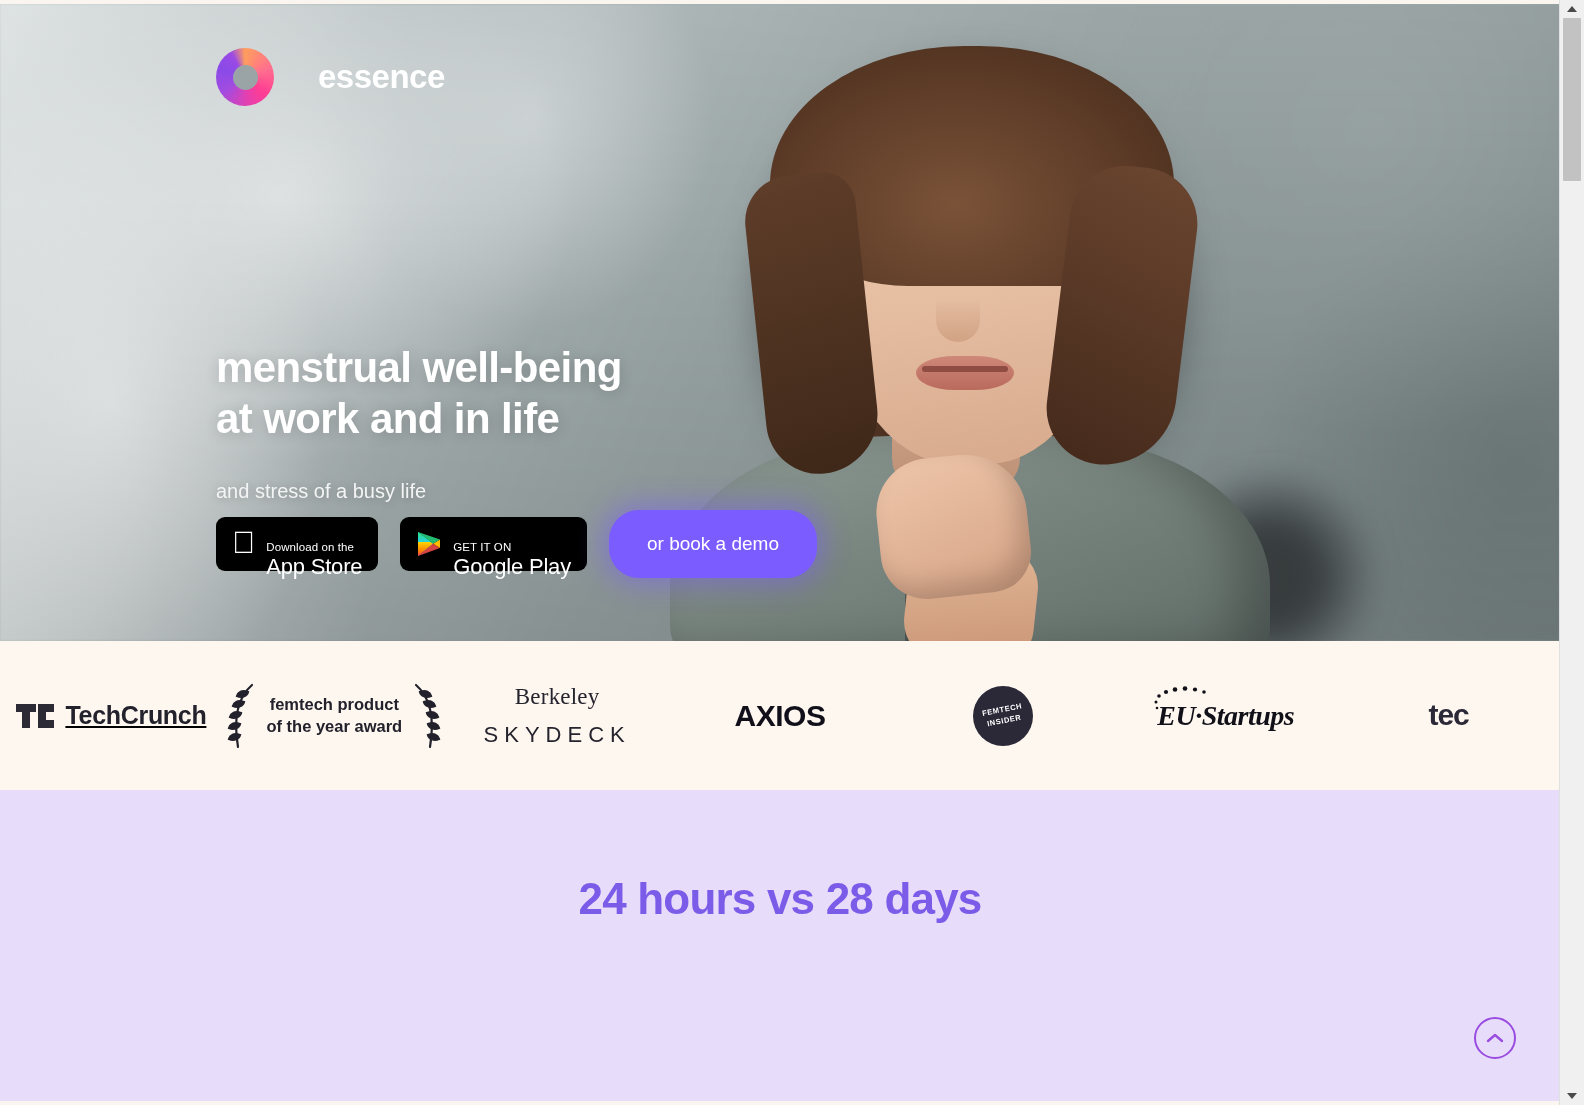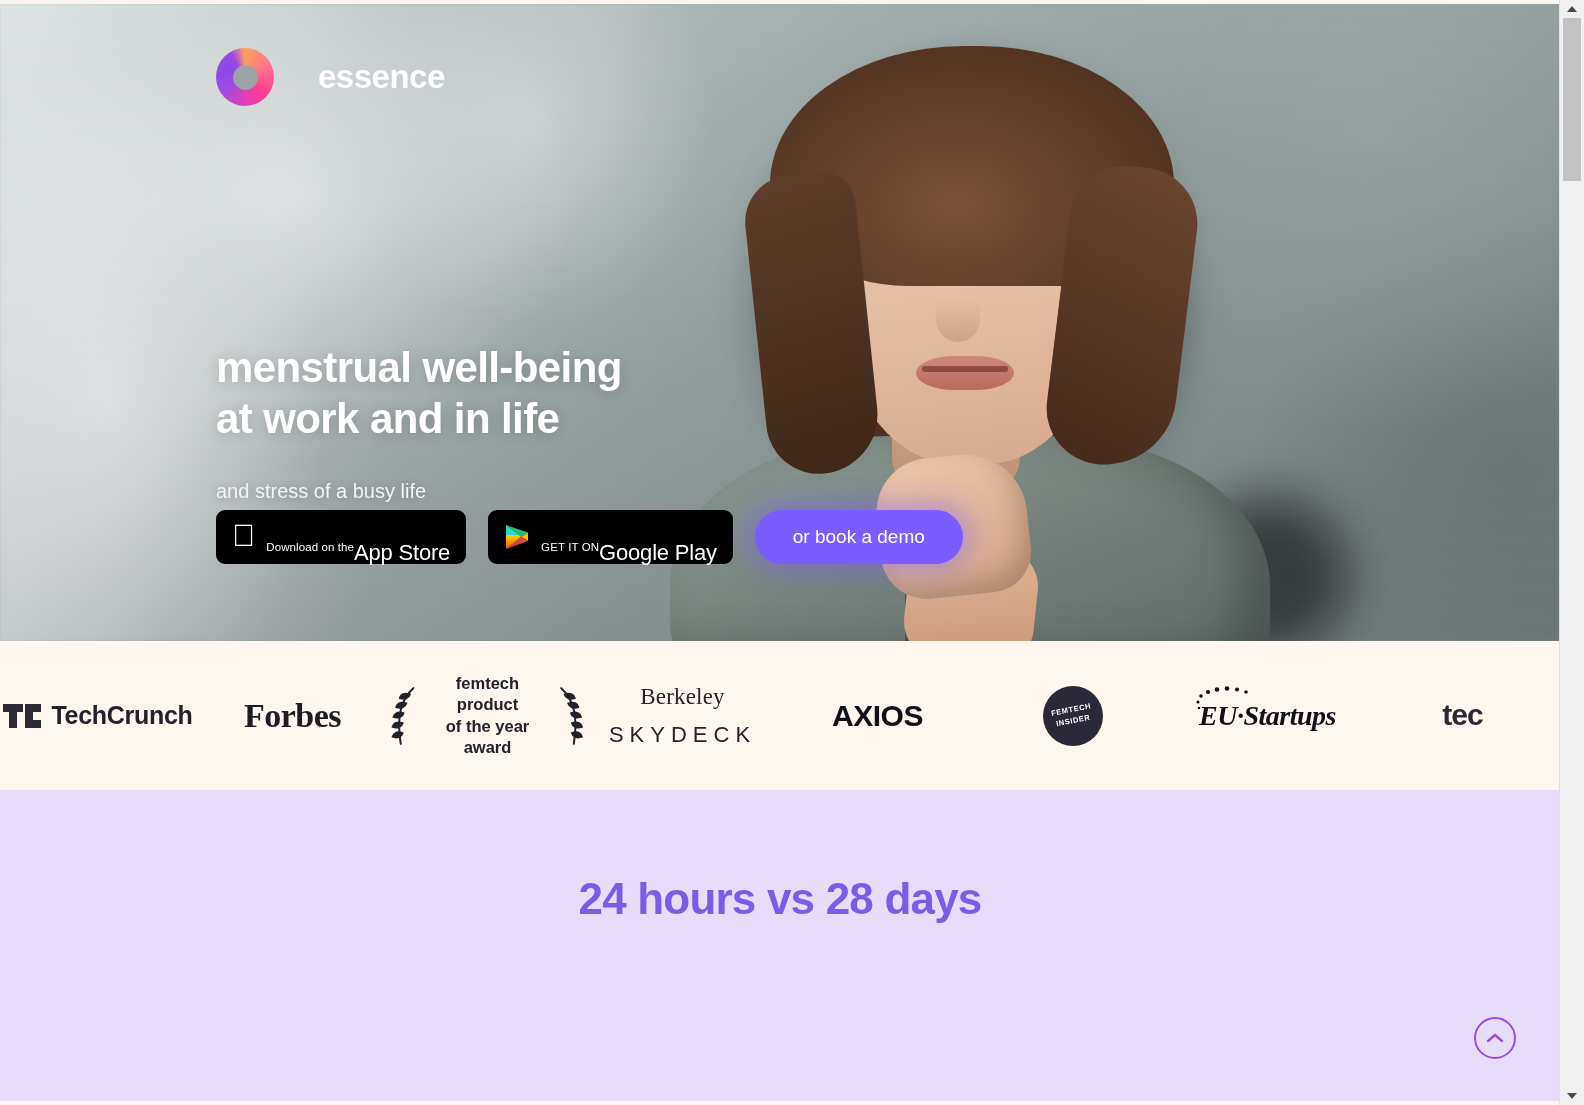--- a/index.html
+++ b/index.html
@@ -147,43 +147,43 @@
     position:absolute; left: 216px; top: 428px;
     color:#f3f4f4; font-size: 20px; line-height: 1.3; font-weight: 400;
     text-shadow: 0 1px 10px rgba(0,0,0,.22);
   }
   .cta-row { position:absolute; left: 216px; top: 506px; display:flex; align-items:center; gap: 22px; }
 
   .store-btn {
     height: 54px; background:#000; border-radius: 9px; display:flex; align-items:center;
     padding: 0 16px; gap: 11px; cursor:pointer;
   }
-  .store-txt { display:flex; flex-direction:row; justify-content:flex-end; line-height:1;margin-top:32px; }
+  .store-txt { display:flex; flex-direction:column; justify-content:flex-end; line-height:1;margin-top:32px; }
   .store-top { color:#fff; font-size: 11.5px; letter-spacing:.1px; margin-bottom: 3px; }
   .store-big { color:#fff; font-size: 22px; font-weight: 500; letter-spacing:-.2px; }
   .apple-glyph { font-size: 31px; color:#fff; line-height: 1; margin-top:-4px; }
 
   .play-tri { width: 0; height: 0; position: relative; width:26px; height:28px; }
   .demo-btn {
-    height: 54px; padding: 0 38px; border-radius: 30px; border:none;
+    height: 68px; padding: 0 38px; border-radius: 30px; border:none;
     background: #7b5cff; color:#fff; font-size: 19px; cursor:pointer;
     font-family: "Liberation Sans", sans-serif;
     box-shadow: 0 0 26px 7px rgba(123,92,255,.45);
   }
 
   
   .press {
     position:absolute; left:0; top: 641px; width: 1560px; height: 149px;
     background: #fdf7ef; display:flex; align-items:center;
   }
   .press-track { display:flex; align-items:center; width:100%; height:100%; }
   .press-item { flex: 1 1 0; display:flex; align-items:center; justify-content:center; }
 
   
-  .tc { display:flex; align-items:center; gap: 11px; }
+  .tc { display:flex; align-items:center; gap: 11px; text-decoration: underline; }
   .tc-mark { position:relative; width: 38px; height: 24px; }
   .tc-mark i { position:absolute; background:#2b2a35; display:block; }
   .tc-word { color:#22212c; font-size: 25px; font-weight: 700; letter-spacing:-.3px; }
   .forbes { color:#1e1d26; font-size: 34px; font-family:"Liberation Serif", serif; font-weight: 700; letter-spacing:-.5px; }
   .award { display:flex; align-items:center; gap: 6px; }
   .award-txt { color:#22212c; font-size: 16.5px; font-weight: 600; line-height: 1.3; text-align:center; }
   .laurel { width: 34px; height: 70px; }
   .berk { text-align:center; color:#25242e; }
   .berk-1 { font-family:"Liberation Serif", serif; font-size: 23px; letter-spacing:.2px;}
   .berk-2 { font-size: 22px; letter-spacing: 6px; margin-top: 12px; }
@@ -327,23 +327,20 @@
             <i style="left:0;top:0;width:20px;height:8px"></i>
             <i style="left:6px;top:8px;width:8px;height:16px"></i>
             <i style="left:22px;top:0;width:16px;height:8px"></i>
             <i style="left:22px;top:8px;width:8px;height:8px"></i>
             <i style="left:22px;top:16px;width:16px;height:8px"></i>
           </span>
           <span class="tc-word">TechCrunch</span>
         </span>
       </div>
 
-      <div class="press-item">
-        <span class="forbes">Forbes</span>
-      </div>
 
       <div class="press-item">
         <span class="award">
           <svg class="laurel" viewBox="0 0 34 70">
             <g fill="none" stroke="#22212c" stroke-width="2.2" stroke-linecap="round">
               <path d="M26 4 C12 16, 7 36, 12 66"></path>
               <path d="M22 11 C16 9, 12 11, 11 15 C16 17, 21 15, 22 11Z" fill="#22212c"></path>
               <path d="M18 21 C12 19, 8 21, 7 25 C12 27, 17 25, 18 21Z" fill="#22212c"></path>
               <path d="M15 32 C9 30, 5 32, 4 36 C9 38, 14 36, 15 32Z" fill="#22212c"></path>
               <path d="M14 43 C8 41, 4 43, 3 47 C8 49, 13 47, 14 43Z" fill="#22212c"></path>

